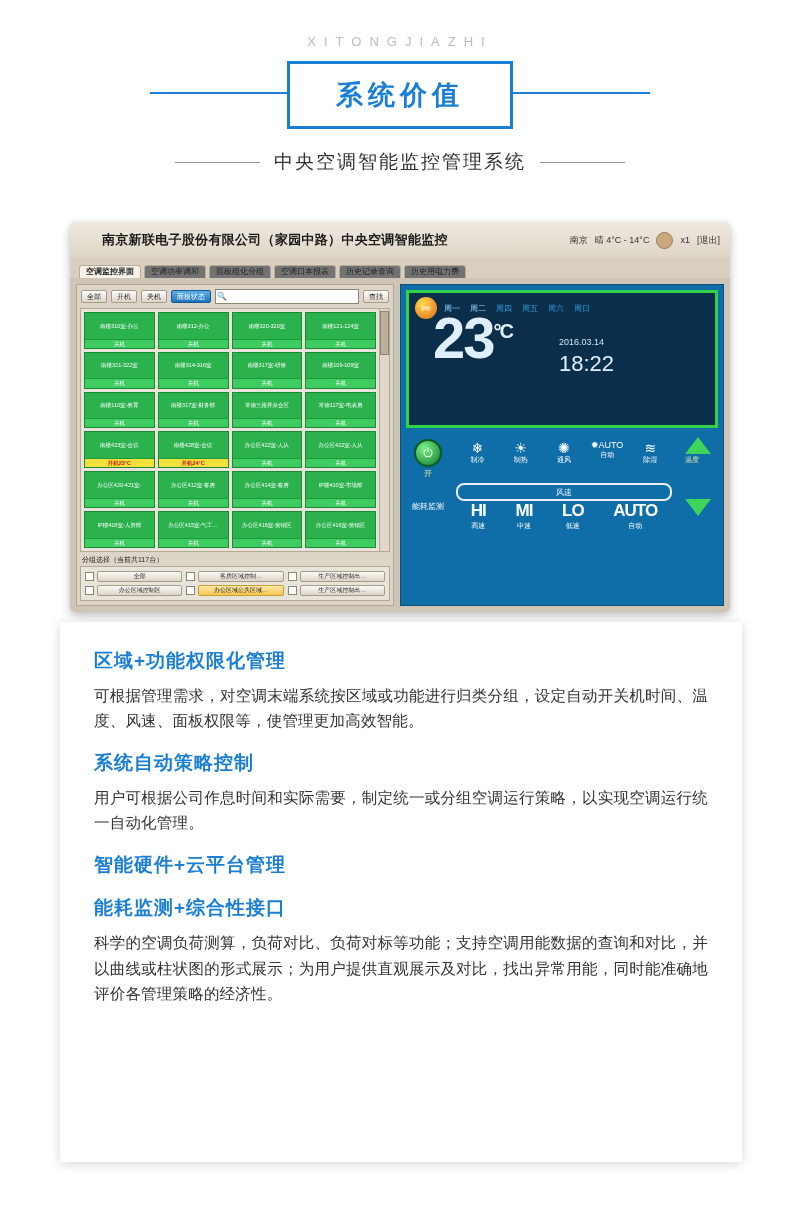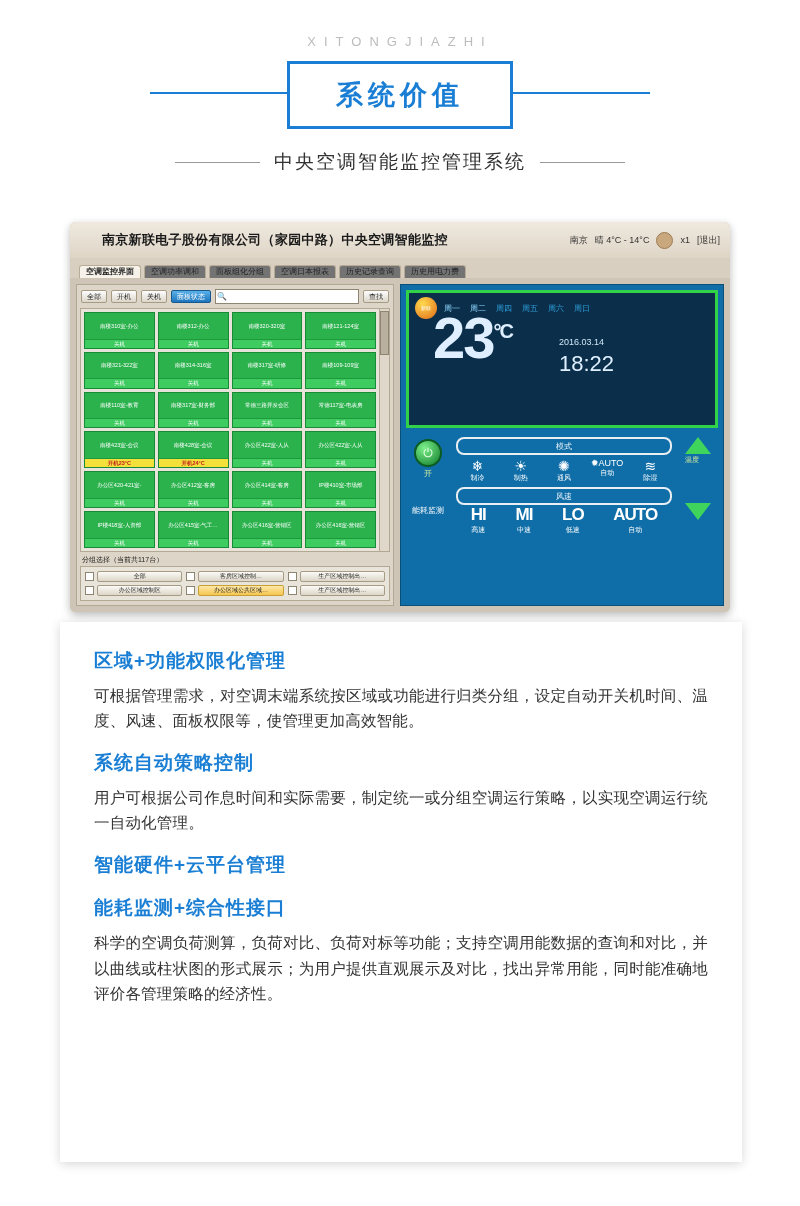--- a/index.html
+++ b/index.html
@@ -526,23 +526,20 @@
         <div class="lcd-time">18:22</div>
       </div>
 
       <div class="ctrl">
         <div class="row1">
           <div class="powerwrap">
             <div class="powerbtn">⏻</div>
             <div class="powerlbl">开</div>
           </div>
           <div class="modewrap">
-            <div class="pill">
-              <span>模式</span>
-            </div>
             <div class="icons-row">
               <div class="ic">
                 <span class="g">❄</span>
                 <span class="t">制冷</span>
               </div>
               <div class="ic">
                 <span class="g">☀</span>
                 <span class="t">制热</span>
               </div>
               <div class="ic">

